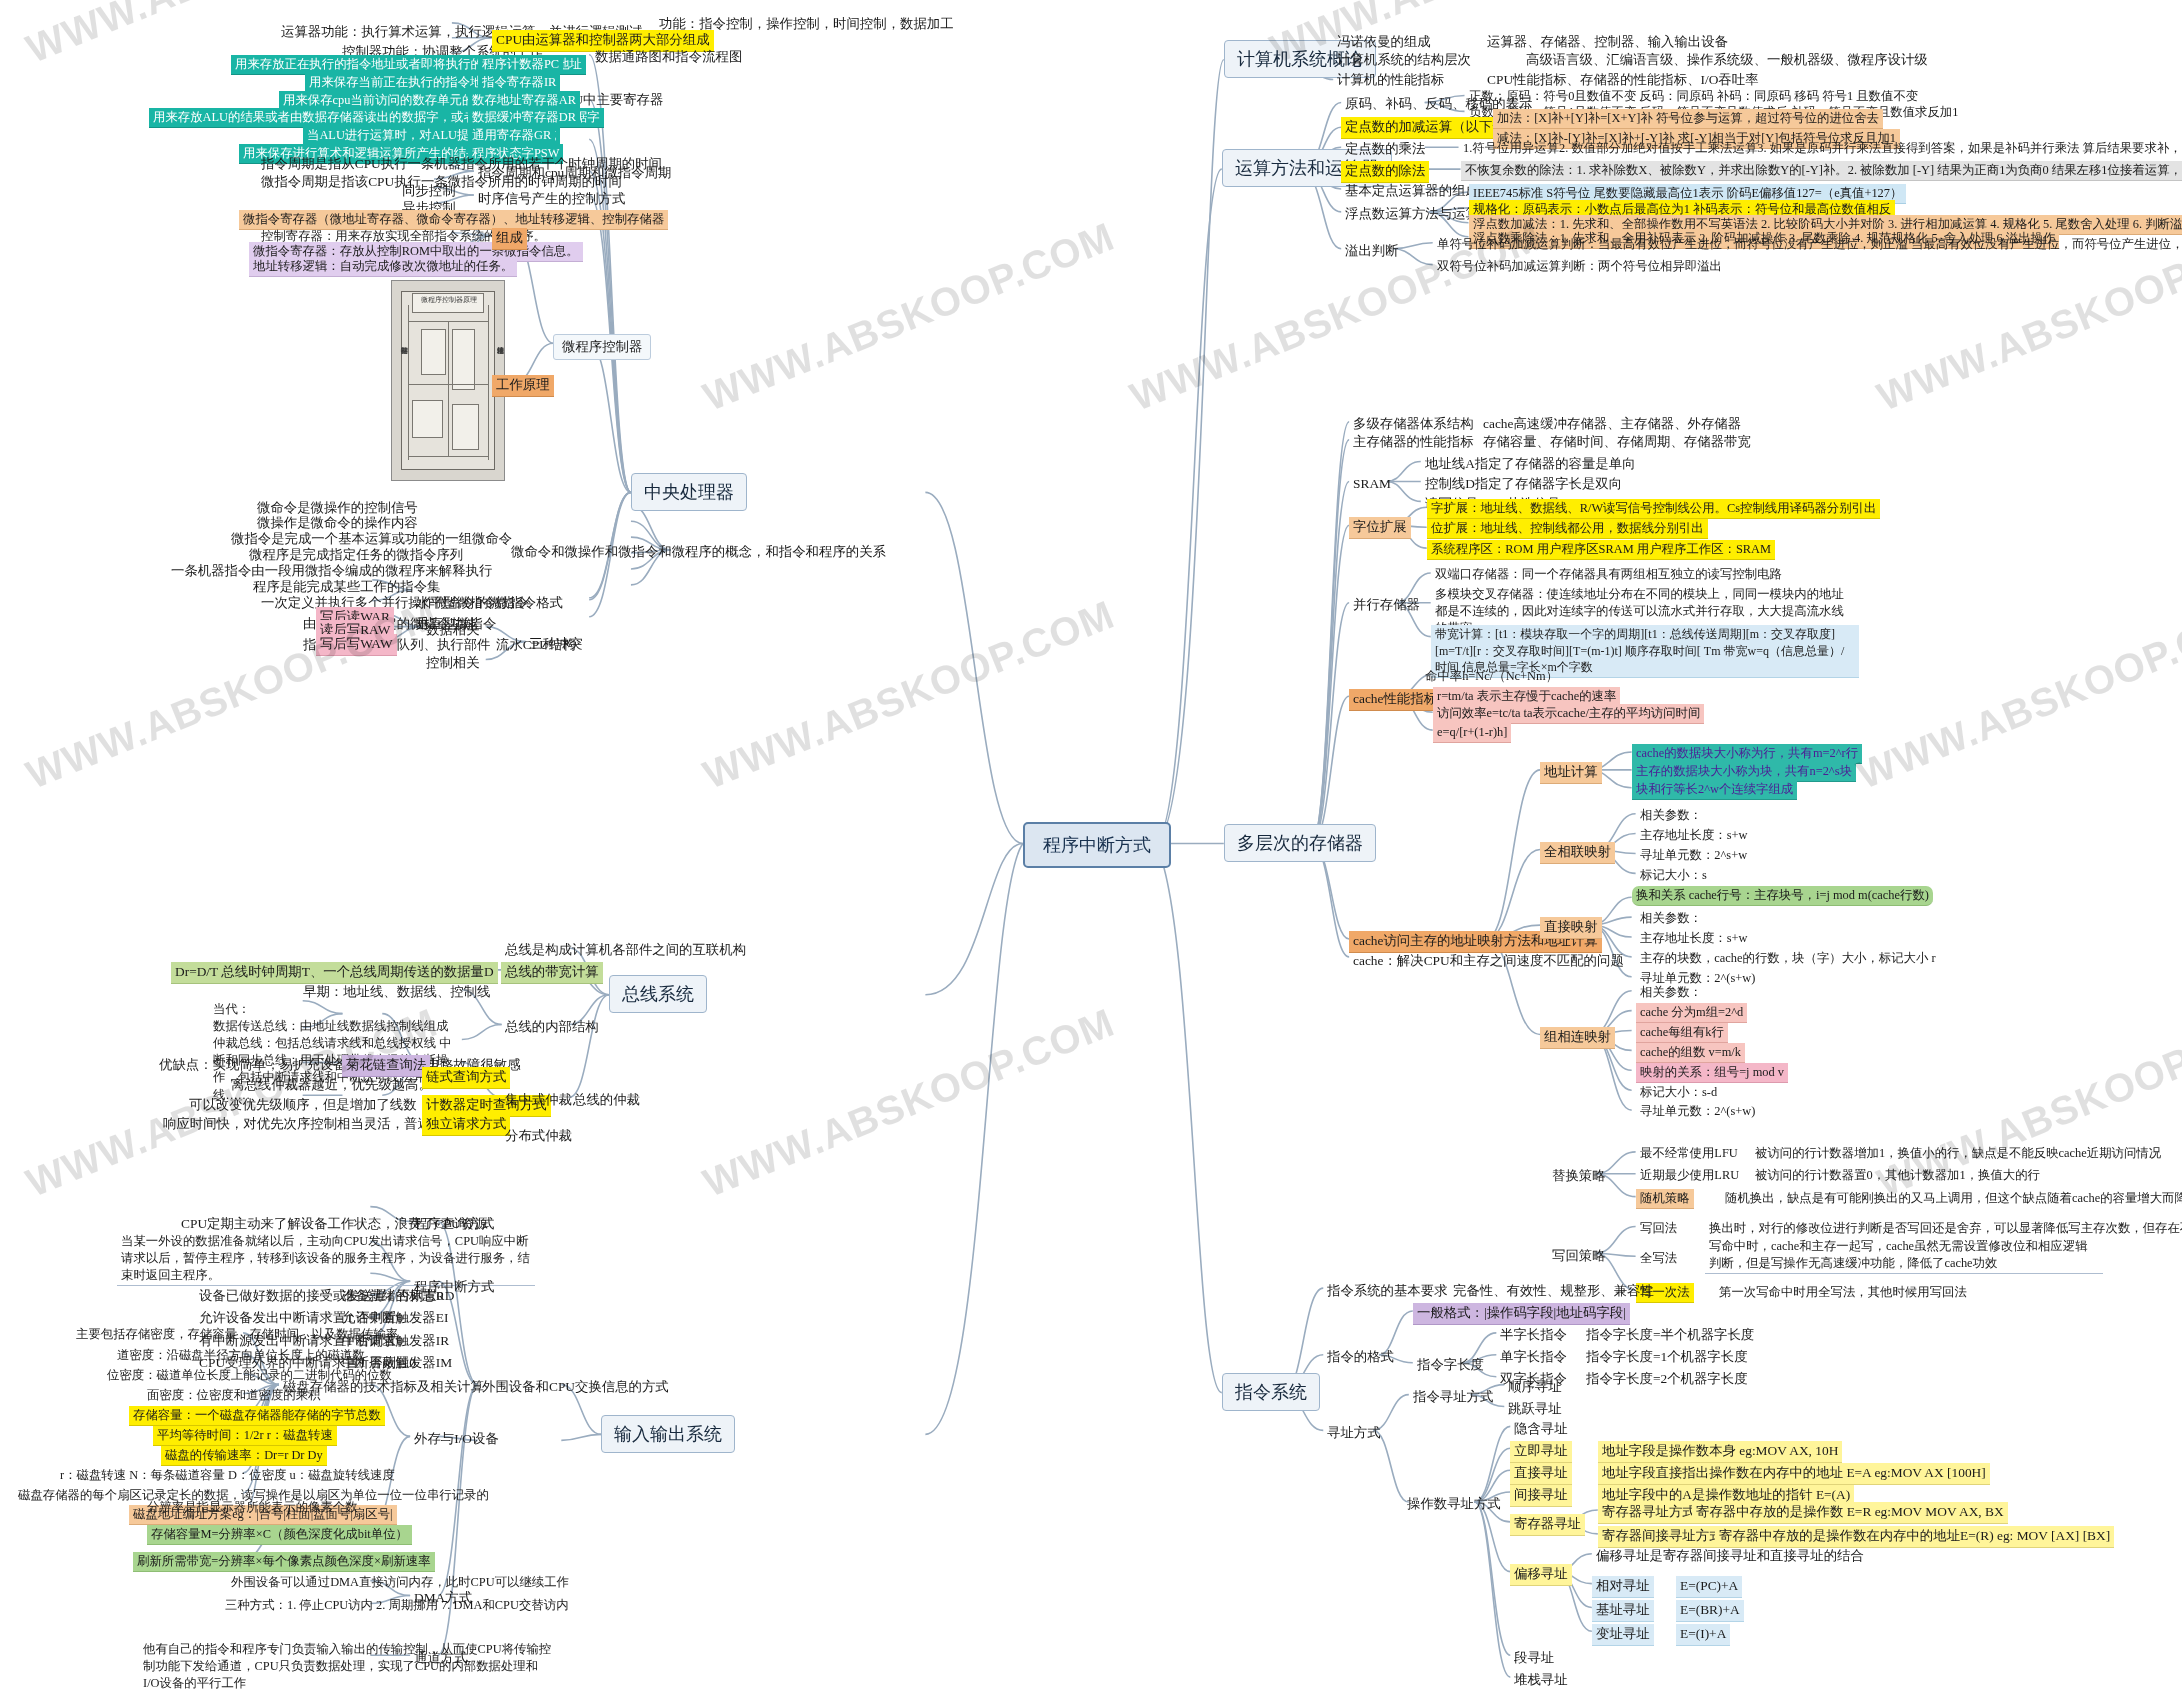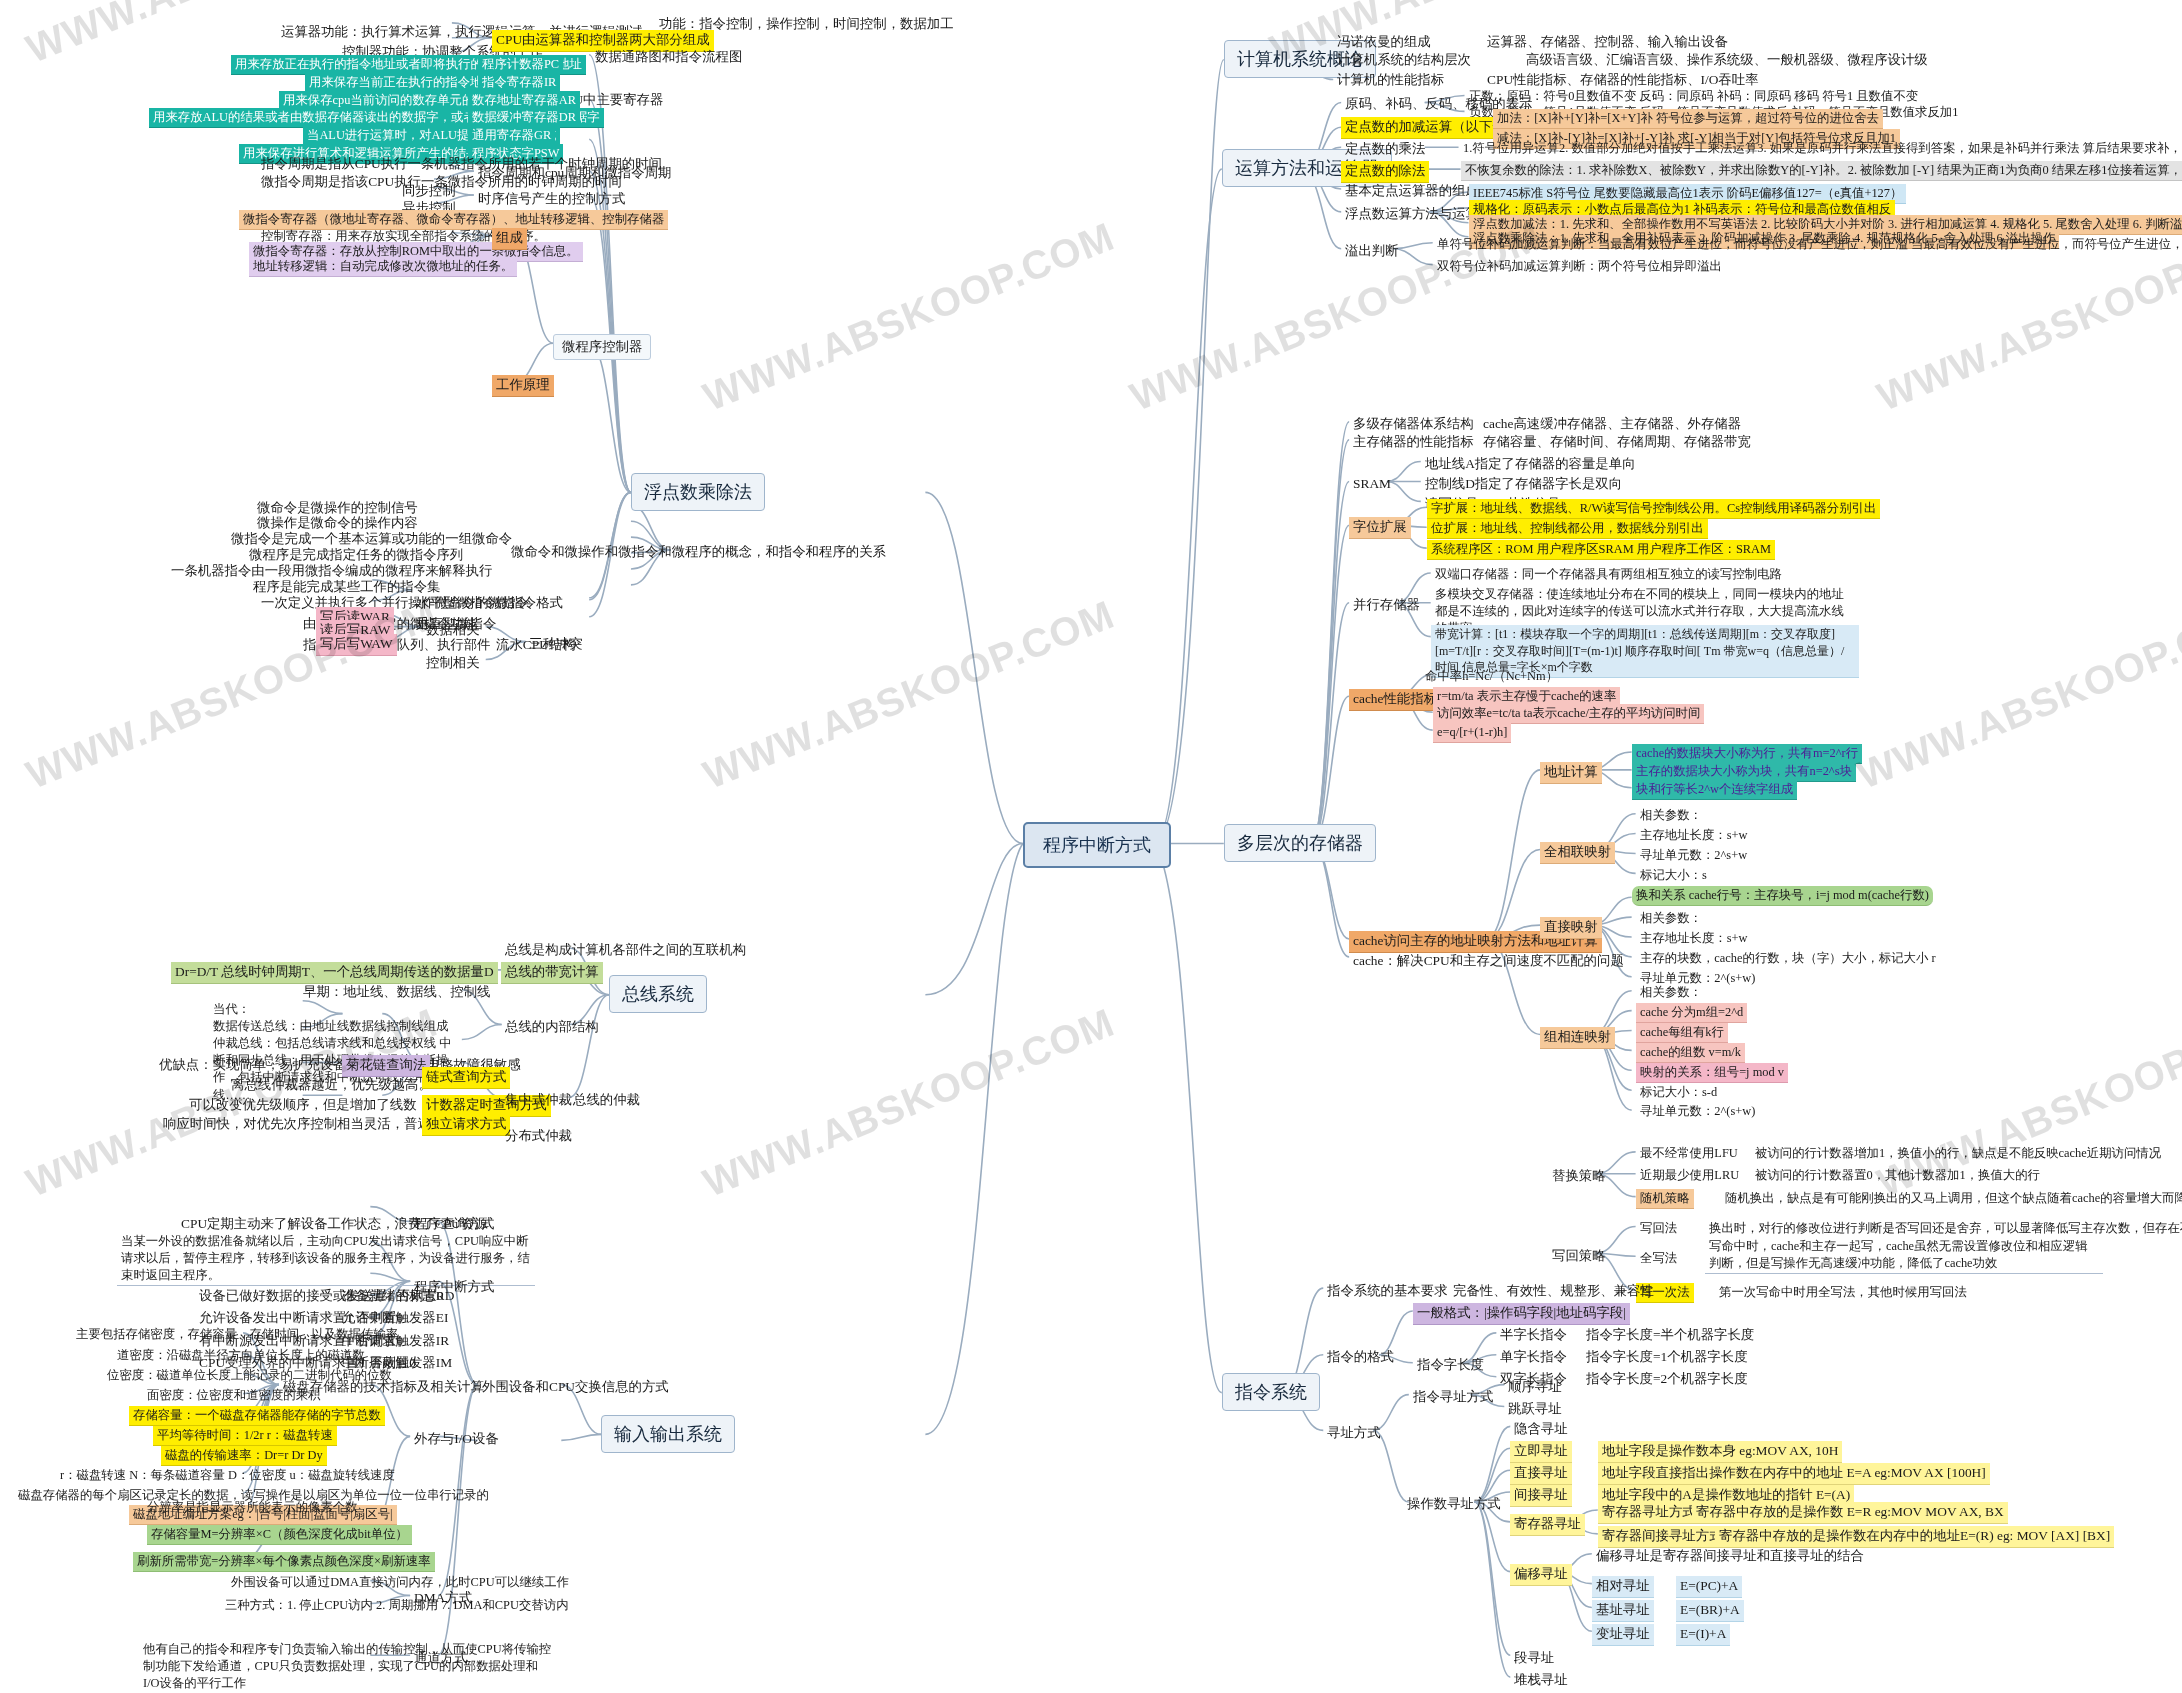--- a/index.html
+++ b/index.html
@@ -328,21 +328,21 @@
     <path d="M280 1540 C262 1540 262 1541 244 1541"></path>
     <path d="M280 1540 C262 1540 262 1568 244 1568"></path>
   </svg>
 
   <div class="root" style="left:1023px;top:822px;">程序中断方式</div>
 
   <div class="l1" style="left:1224px;top:40px;">计算机系统概论</div>
   <div class="l1" style="left:1222px;top:149px;">运算方法和运算器</div>
   <div class="l1" style="left:1224px;top:824px;">多层次的存储器</div>
   <div class="l1" style="left:1222px;top:1373px;">指令系统</div>
-  <div class="l1" style="left:631px;top:473px;">浮点数乘除法</div>
+  <div class="l1" style="left:631px;top:473px;">中央处理器</div>
   <div class="l1" style="left:609px;top:975px;">总线系统</div>
   <div class="l1" style="left:601px;top:1415px;">输入输出系统</div>
 
   <div class="node nb" style="left:1333px;top:32px;">冯诺依曼的组成</div>
   <div class="node nb" style="left:1483px;top:32px;">运算器、存储器、控制器、输入输出设备</div>
   <div class="node nb" style="left:1333px;top:50px;">计算机系统的结构层次</div>
   <div class="node nb" style="left:1522px;top:50px;">高级语言级、汇编语言级、操作系统级、一般机器级、微程序设计级</div>
   <div class="node nb" style="left:1333px;top:70px;">计算机的性能指标</div>
   <div class="node nb" style="left:1483px;top:70px;">CPU性能指标、存储器的性能指标、I/O吞吐率</div>
 
@@ -518,20 +518,37 @@
   <div class="node nb" style="left:398px;top:181px;">同步控制</div>
   <div class="node nb" style="left:398px;top:198px;">异步控制</div>
   <div class="node nb" style="left:474px;top:189px;">时序信号产生的控制方式</div>
 
   <div class="node hl-orange2" style="left:239px;top:210px;font-size:12.4px;">微指令寄存器（微地址寄存器、微命令寄存器）、地址转移逻辑、控制存储器</div>
   <div class="node nb" style="left:257px;top:227px;font-size:12.4px;">控制寄存器：用来存放实现全部指令系统的微程序。</div>
   <div class="node hl-purple2" style="left:249px;top:242px;font-size:12.4px;">微指令寄存器：存放从控制ROM中取出的一条微指令信息。</div>
   <div class="node hl-purple2" style="left:249px;top:257px;font-size:12.4px;">地址转移逻辑：自动完成修改次微地址的任务。</div>
   <div class="node hl-orange" style="left:492px;top:228px;">组成</div>
 
+  <div class="scan" style="left:391px;top:280px;width:112px;height:199px;">
+    <div class="inner"></div>
+    <div class="blk" style="left:18%;top:6%;width:62%;height:9%;"></div>
+    <div class="blk" style="left:26%;top:24%;width:20%;height:22%;"></div>
+    <div class="blk" style="left:54%;top:24%;width:18%;height:30%;"></div>
+    <div class="blk" style="left:18%;top:60%;width:26%;height:18%;"></div>
+    <div class="blk" style="left:54%;top:62%;width:22%;height:22%;"></div>
+    <div class="ln" style="left:14%;top:20%;width:72%;height:1px;"></div>
+    <div class="ln" style="left:14%;top:52%;width:72%;height:1px;"></div>
+    <div class="ln" style="left:14%;top:88%;width:72%;height:1px;"></div>
+    <div class="ln" style="left:14%;top:12%;width:1px;height:78%;"></div>
+    <div class="ln" style="left:86%;top:12%;width:1px;height:78%;"></div>
+    <div class="ln" style="left:50%;top:20%;width:1px;height:68%;"></div>
+    <div class="htxt" style="left:26%;top:7%;">微程序控制器原理</div>
+    <div class="vtxt" style="left:6%;top:30%;">控制存储器</div>
+    <div class="vtxt" style="left:92%;top:30%;">地址转移逻辑</div>
+  </div>
   <div class="node hl-orange" style="left:492px;top:375px;">工作原理</div>
   <div class="l2" style="left:553px;top:334px;">微程序控制器</div>
 
   <div class="node nb" style="left:253px;top:498px;">微命令是微操作的控制信号</div>
   <div class="node nb" style="left:253px;top:513px;">微操作是微命令的操作内容</div>
   <div class="node nb" style="left:227px;top:529px;">微指令是完成一个基本运算或功能的一组微命令</div>
   <div class="node nb" style="left:245px;top:545px;">微程序是完成指定任务的微指令序列</div>
   <div class="node nb" style="left:167px;top:561px;">一条机器指令由一段用微指令编成的微程序来解释执行</div>
   <div class="node nb" style="left:249px;top:577px;">程序是能完成某些工作的指令集</div>
   <div class="node nb" style="left:507px;top:542px;">微命令和微操作和微指令和微程序的概念，和指令和程序的关系</div>

